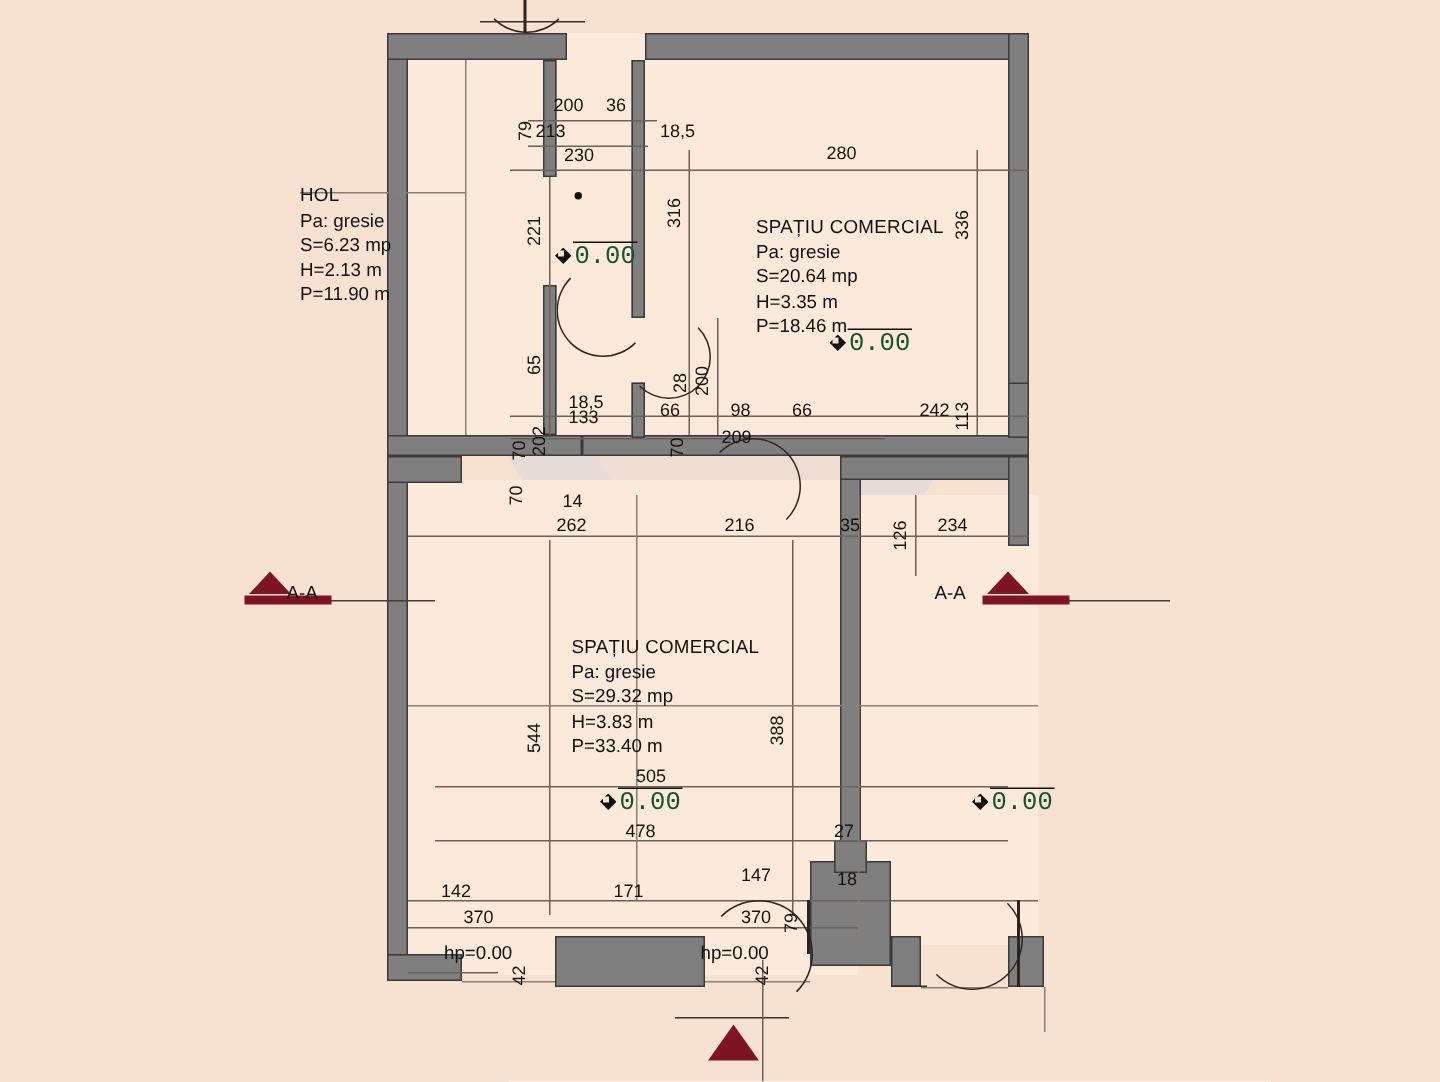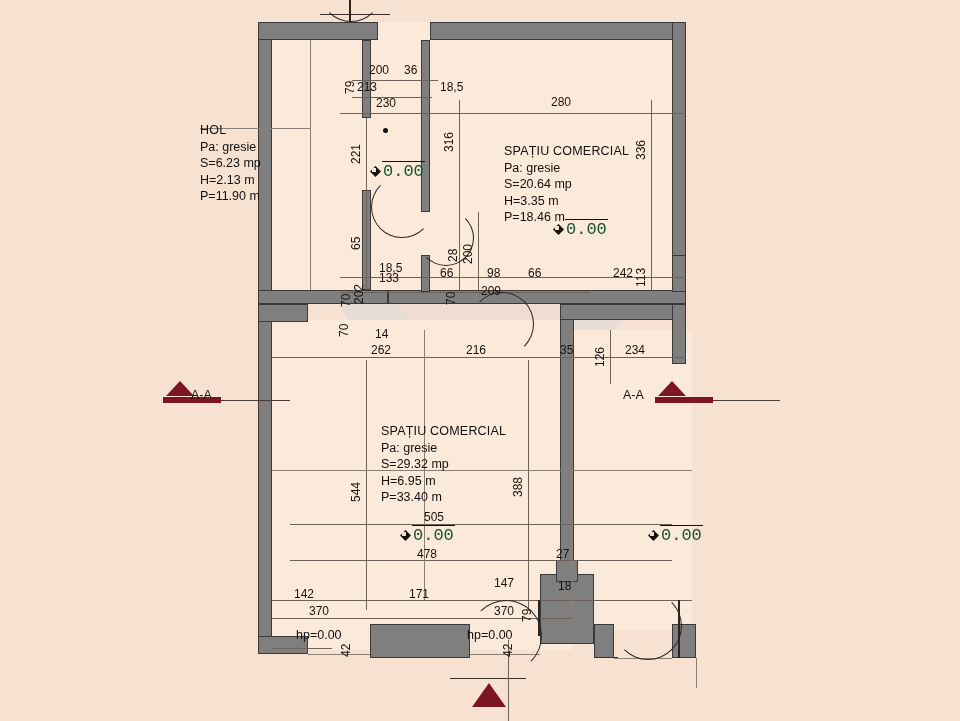--- a/index.html
+++ b/index.html
@@ -338,21 +338,21 @@
   <div class="dim" style="left:440px;top:267px;">66</div>
   <div class="dim" style="left:487px;top:267px;">98</div>
   <div class="dim" style="left:528px;top:267px;">66</div>
   <div class="dim" style="left:613px;top:267px;">242</div>
   <div class="dim" style="left:481px;top:285px;">209</div>
   <div class="dim vert" style="left:457px;top:293px;">70</div>
   <div class="dim" style="left:375px;top:292px;margin-top:36px;">14</div>
   <div class="dim vert" style="left:350px;top:325px;">70</div>
 
   <div class="dim" style="left:371px;top:344px;">262</div>
-  <div class="dim" style="left:466px;top:344px;text-align:center;">216</div>
+  <div class="dim" style="left:483px;top:344px;text-align:center;">216</div>
   <div class="dim vert" style="left:606px;top:355px;">126</div>
   <div class="dim" style="left:560px;top:344px;">35</div>
   <div class="dim" style="left:625px;top:344px;">234</div>
 
   <div class="dim vert" style="left:362px;top:490px;">544</div>
   <div class="dim vert" style="left:524px;top:485px;">388</div>
   <div class="dim" style="left:556px;top:548px;">27</div>
   <div class="dim" style="left:558px;top:580px;">18</div>
   <div class="dim vert" style="left:352px;top:645px;">42</div>
   <div class="dim vert" style="left:514px;top:645px;">42</div>
@@ -379,21 +379,21 @@
     <div>Pa: gresie</div>
     <div>S=20.64 mp</div>
     <div>H=3.35 m</div>
     <div>P=18.46 m</div>
   </div>
 
   <div class="roominfo" style="left:381px;top:423px;">
     <div class="ttl">SPAȚIU COMERCIAL</div>
     <div>Pa: gresie</div>
     <div>S=29.32 mp</div>
-    <div>H=6.95 m</div>
+    <div>H=3.83 m</div>
     <div>P=33.40 m</div>
   </div>
 
   <div class="elev" style="left:370px;top:162px;">
     <span class="sym"></span><span class="val">0.00</span>
   </div>
   <div class="dot" style="left:383px;top:128px;"></div>
 
   <div class="elev" style="left:553px;top:220px;">
     <span class="sym"></span><span class="val">0.00</span>

